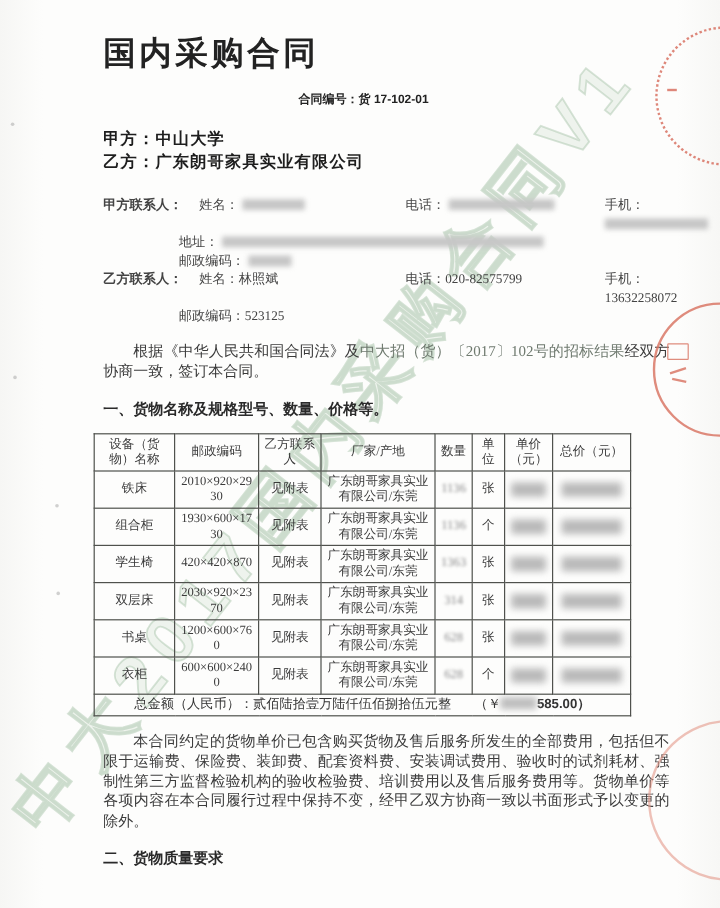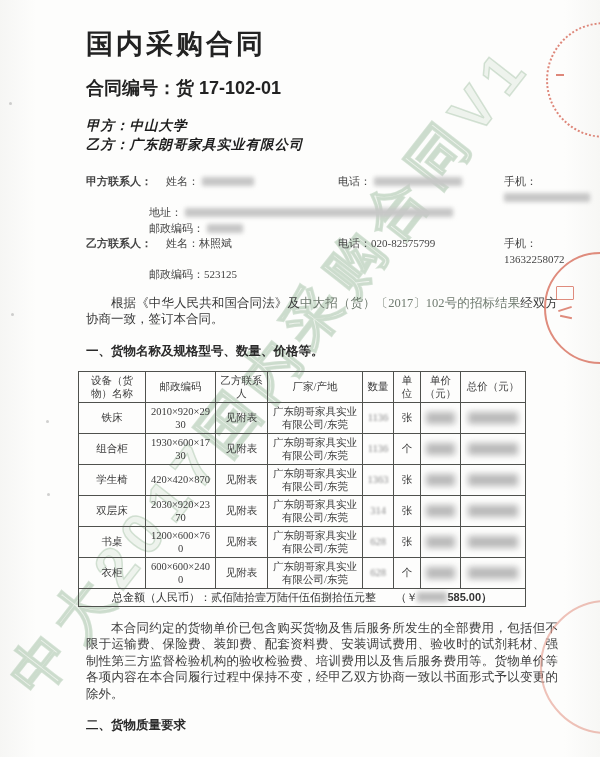--- a/index.html
+++ b/index.html
@@ -7,23 +7,23 @@
     position:relative; width:600px; height:757px; margin:0 auto;
     background:linear-gradient(90deg,#f6f6f4 0,#fdfdfc 6%,#fdfdfc 94%,#f7f7f5 100%);
     overflow:hidden;
     font-family:"Liberation Serif", serif;
     color:#3d3d3d;
   }
   .doc{position:absolute; inset:0; padding:26px 42px 0 86px; z-index:2;}
   .hei{font-family:"Liberation Sans", sans-serif; font-weight:bold;}
 
   .title{ text-align:left; font-size:27px; letter-spacing:3px; color:#222; }
-  .contract-no{ text-align:left; margin:14px 38px 0 0; font-size:18px; color:#222;}
-
-  .party{ margin-top:17px; font-size:13.5px; color:#1e1e1e; letter-spacing:1px;font-style:italic;}
+  .contract-no{ text-align:center; margin:14px 38px 0 0; font-size:10px; color:#222;}
+
+  .party{ margin-top:17px; font-size:13.5px; color:#1e1e1e; letter-spacing:1px;}
   .party + .party{ margin-top:1px; }
 
   .contacts{ margin-top:20px; font-size:11px; color:#444; }
   .c-row{ display:flex; line-height:15.5px; }
   .c-label{ width:80px; flex:0 0 80px;font-weight:bold; }
   .c-cell-name{ width:172px; flex:0 0 172px;}
   .c-cell-phone{ width:166px; flex:0 0 166px;}
   .c-cell-mobile{ flex:1;}
   .c-indent{ margin-left:63px; line-height:15.5px;}
 

